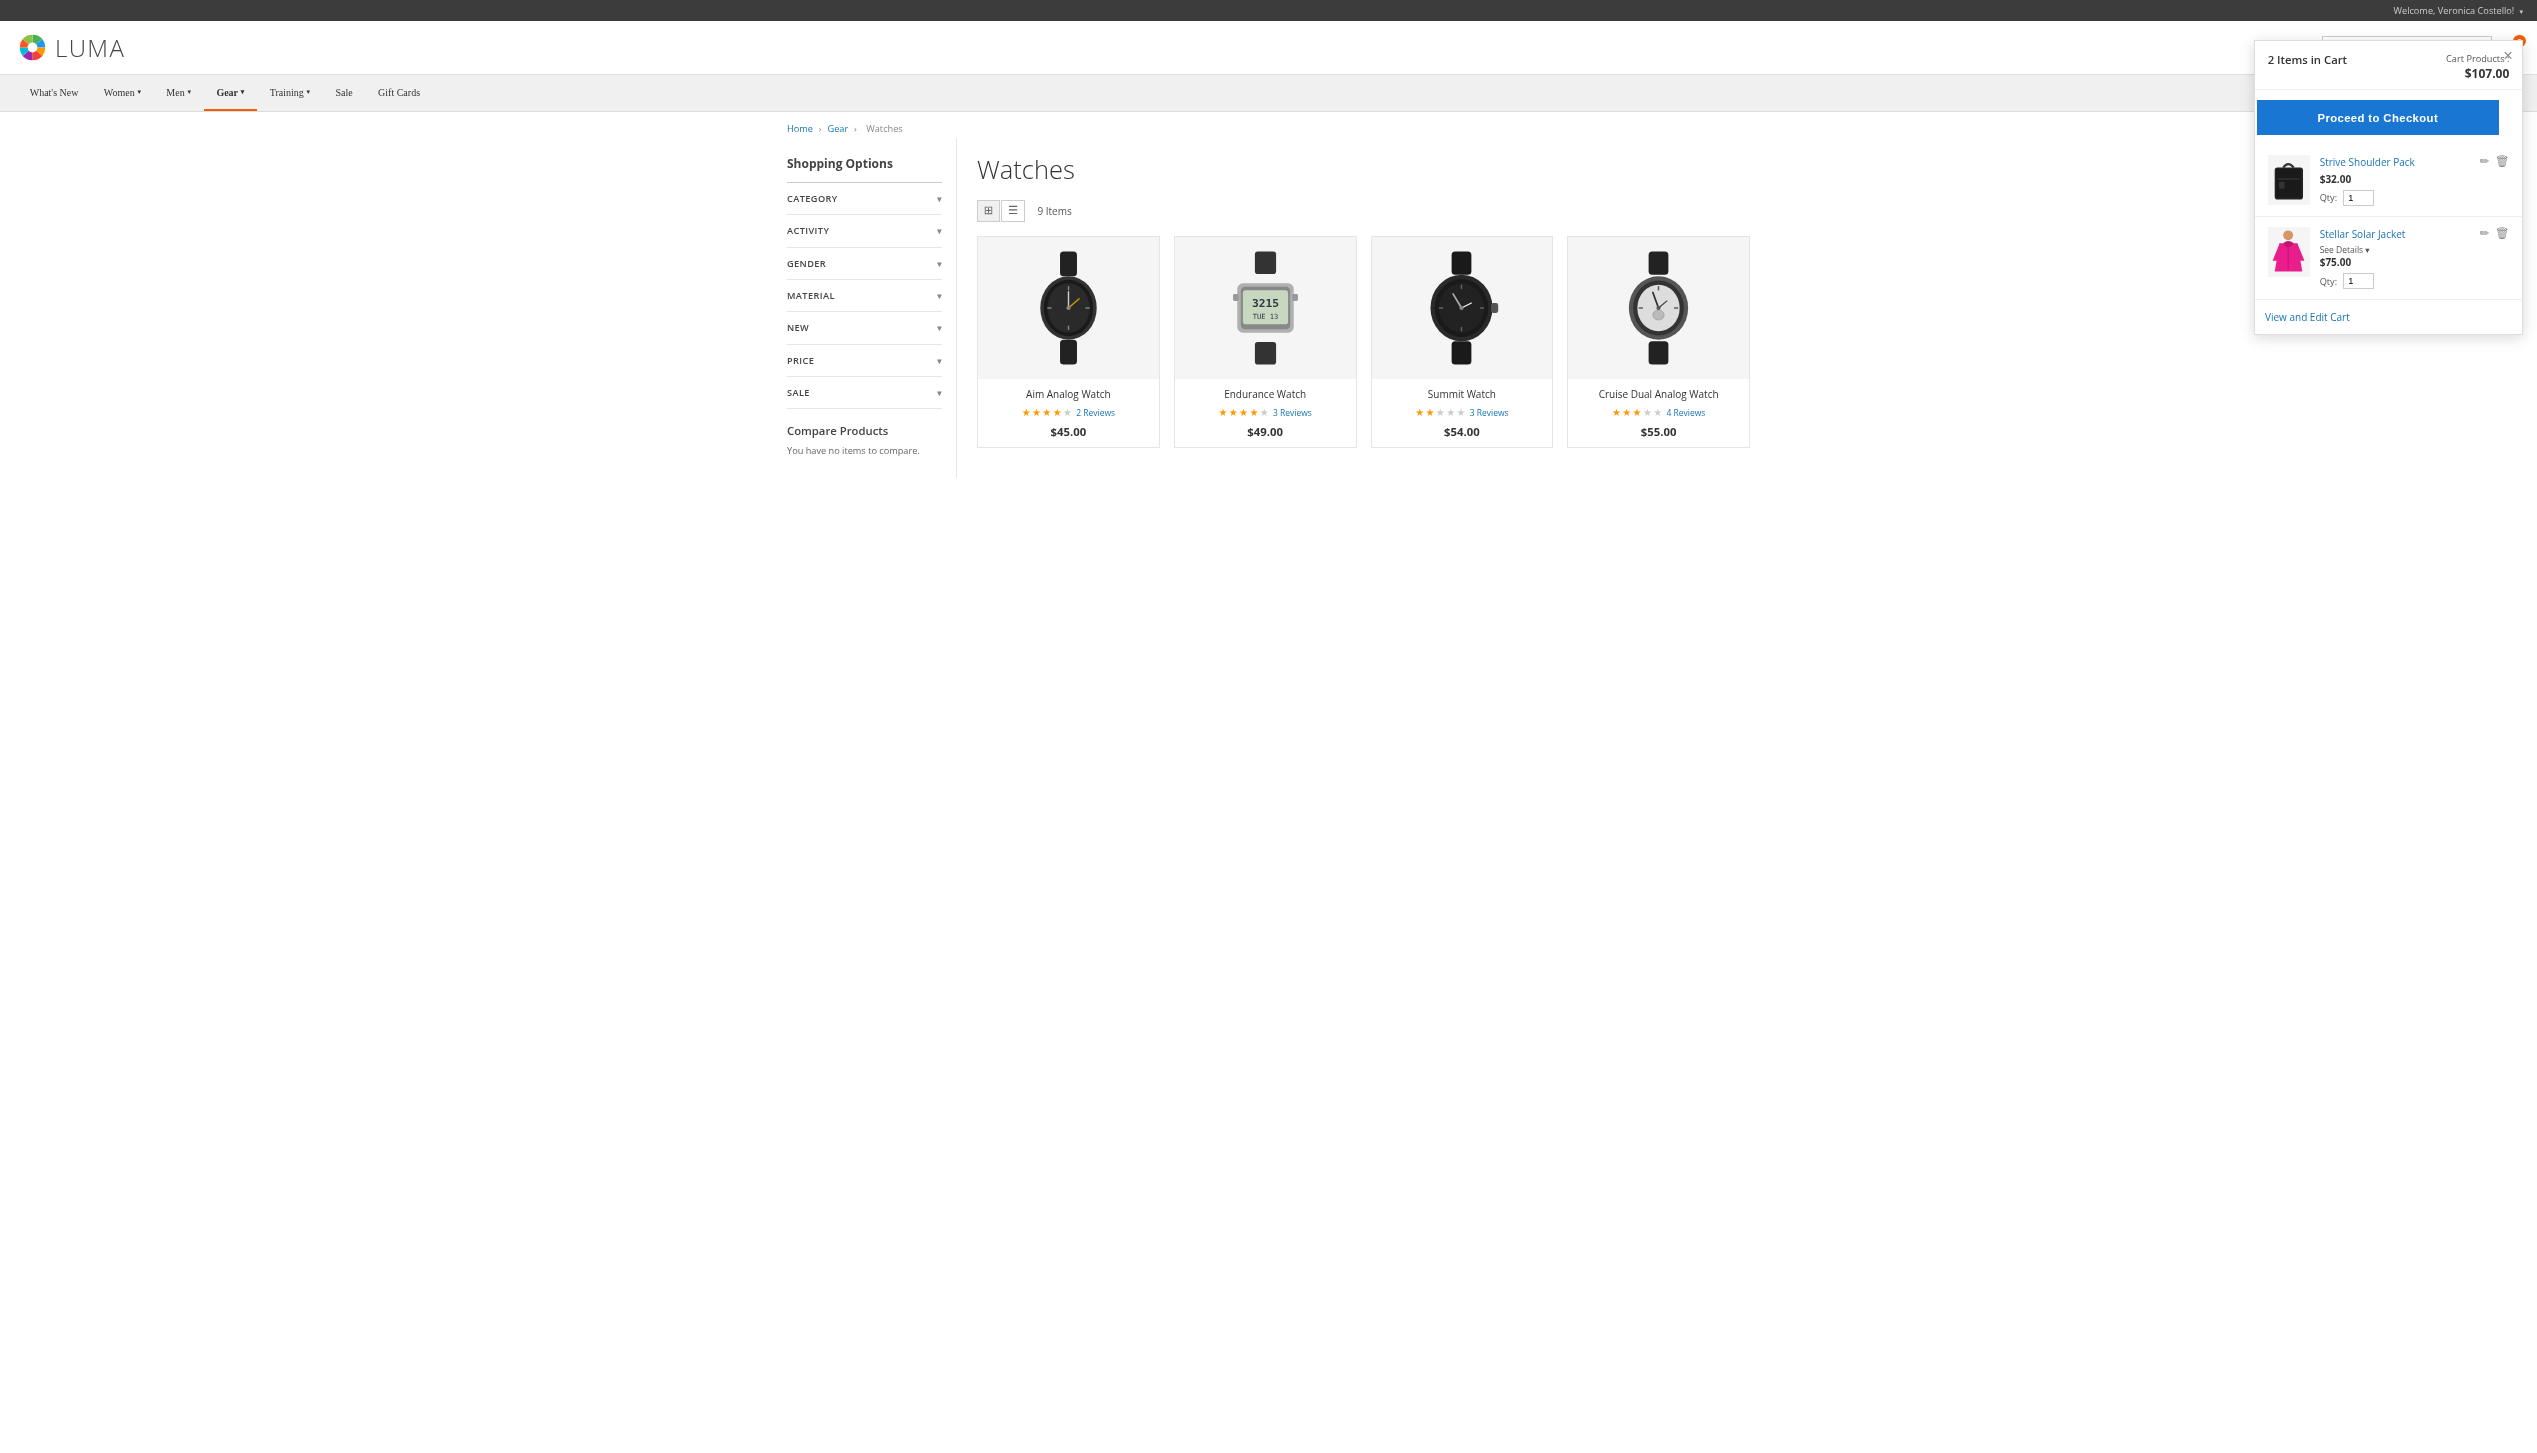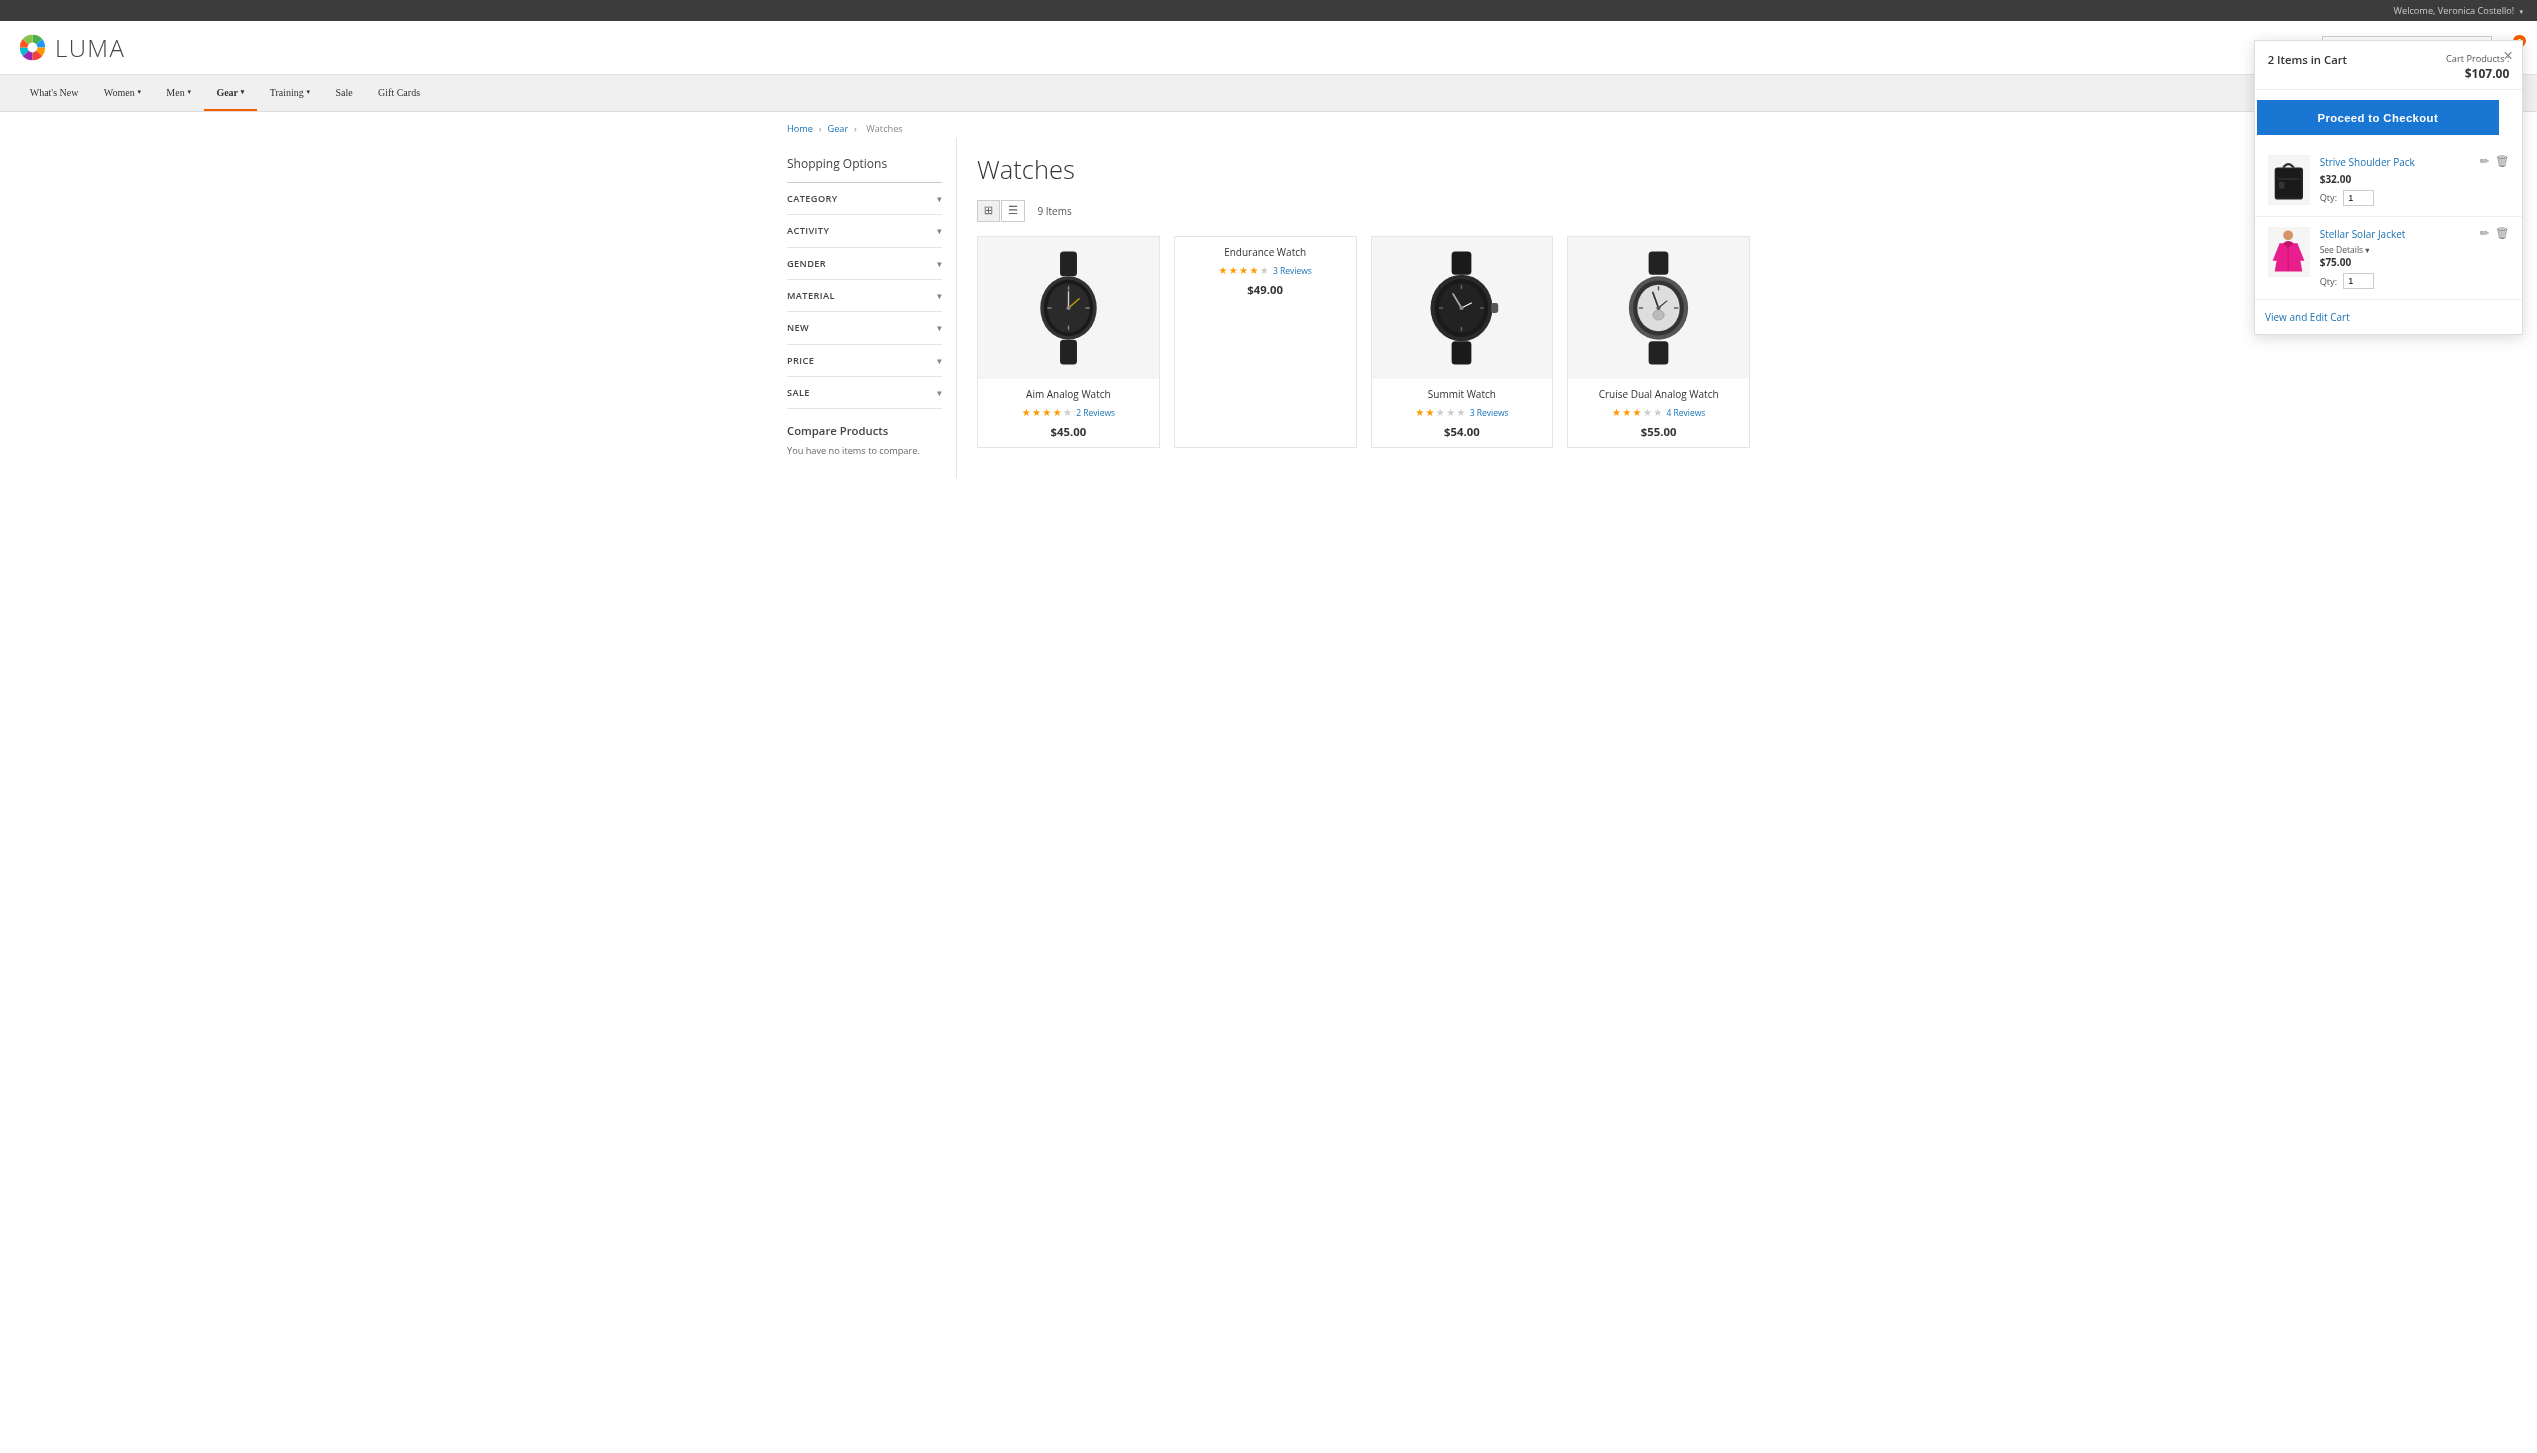--- a/index.html
+++ b/index.html
@@ -97,21 +97,21 @@
 
     
     .sidebar {
       width: 170px;
       min-width: 170px;
       padding: 7px 14px 7px 0;
       border-right: 0.7px solid #e5e5e5;
     }
     .sidebar-title {
       font-size: 12px;
-      font-weight: 400;
+      font-weight: 700;
       color: #444;
       padding: 10px 0 10px 0;
       border-bottom: 0.7px solid #ccc;
       margin-bottom: 0;
     }
     .filter-item {
       display: flex;
       justify-content: space-between;
       align-items: center;
       padding: 9.2px 0;
@@ -422,20 +422,39 @@
             <span>★</span>
             <span>★</span>
             <span class="star-empty">★</span>
             <a href="#" class="reviews-link">2 Reviews</a>
           </div>
           <div class="product-price">$45.00</div>
         </div>
       </div>
 
       <div class="product-card">
+        <div class="product-img-area">
+          <svg width="85" height="120" viewBox="0 0 120 170" style="font-size:14px">
+
+            <rect x="45" y="5" width="30" height="32" rx="4" fill="#333"></rect>
+
+            <rect x="45" y="133" width="30" height="32" rx="4" fill="#333"></rect>
+
+            <rect x="20" y="50" width="80" height="70" rx="8" fill="#b0b0b0"></rect>
+            <rect x="25" y="55" width="70" height="60" rx="6" fill="#888"></rect>
+
+            <rect x="28" y="60" width="64" height="48" rx="4" fill="#c8d8c0"></rect>
+
+            <text x="60" y="84" text-anchor="middle" font-size="16" font-weight="bold" fill="#334" font-family="monospace">3215</text>
+            <text x="60" y="100" text-anchor="middle" font-size="10" fill="#334" font-family="monospace">TUE 13</text>
+
+            <rect x="14" y="65" width="8" height="10" rx="2" fill="#999"></rect>
+            <rect x="98" y="65" width="8" height="10" rx="2" fill="#999"></rect>
+          </svg>
+        </div>
         <div class="product-info">
           <div class="product-name">Endurance Watch</div>
           <div class="stars">
             <span>★</span>
             <span>★</span>
             <span>★</span>
             <span>★</span>
             <span class="star-empty">★</span>
             <a href="#" class="reviews-link">3 Reviews</a>
           </div>

